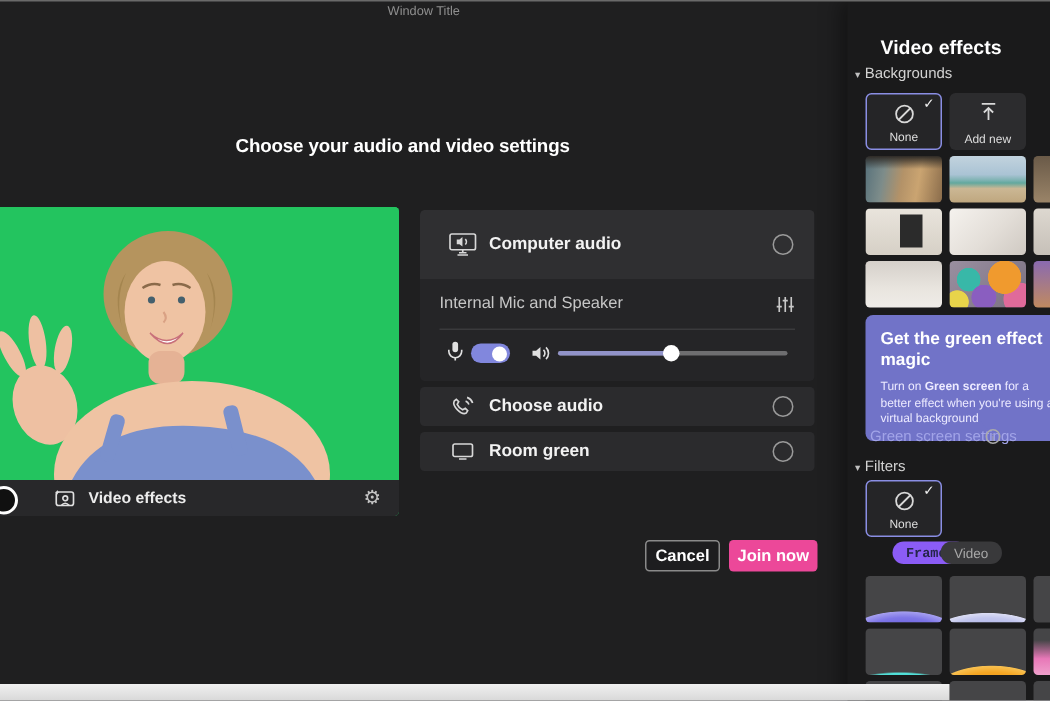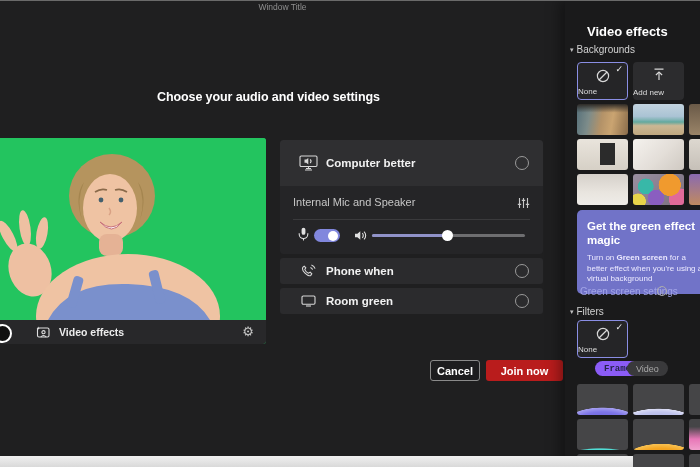--- a/index.html
+++ b/index.html
@@ -43,32 +43,32 @@
   .row-audio{height:26px;display:flex;align-items:center;padding:0 14px 0 18px;box-sizing:border-box;}
   .row-phone{top:258px;} .row-room{top:288px;} .row-dont{top:318px;}
   .row-ic{display:flex;width:20px;justify-content:center;margin-right:8px;flex:0 0 auto;}
   .row-label{font-size:11.5px;font-weight:600;color:#f2f2f2;flex:1;}
   .radio{width:12px;height:12px;border:1.5px solid #9a9a9a;border-radius:50%;flex:0 0 auto;}
 
   
   .btn{position:absolute;top:360px;height:21px;border-radius:3px;font-size:11px;font-weight:600;
        display:flex;align-items:center;justify-content:center;box-sizing:border-box;}
   .btn-cancel{left:430px;width:50px;background:#1d1d1f;border:1px solid #8a8a8a;color:#fff;text-align:right;}
-  .btn-join{left:486px;width:77px;background:#b91c1c;color:#fff;}
+  .btn-join{left:486px;width:59px;background:#ec4899;color:#fff;}
 
   
   .panel{position:absolute;left:565px;top:0;width:135px;height:467px;background:#1a1a1b;overflow:hidden;box-shadow:-6px 0 12px rgba(0,0,0,.35);}
   .panel-title{position:absolute;left:22px;top:24px;font-size:13px;font-weight:bold;color:#fff;}
   .sect{position:absolute;left:5px;font-size:10px;color:#d2d2d2;display:flex;align-items:center;gap:3px;}
   .sect .tri{font-size:7px;color:#c0c0c0;}
   .sect-bg{top:44px;} .sect-filters{top:306px;}
   .effect-btn{position:absolute;width:51px;height:38px;border-radius:4px;background:#2c2c2e;box-sizing:border-box;}
   .effect-btn.sel{border:1.5px solid #8a8ee4;background:#252527;}
   .effect-btn .eb-ic{position:absolute;left:50%;top:6px;transform:translateX(-50%);}
-  .effect-btn .eb-label{position:absolute;left:0;right:0;bottom:3px;font-size:8px;color:#dedede;}
+  .effect-btn .eb-label{position:absolute;left:0;right:0;bottom:3px;text-align:center;font-size:8px;color:#dedede;}
   .effect-btn .chk{position:absolute;top:1px;right:4px;font-size:9px;color:#efefef;}
   .none-bg{left:12px;top:62px;} .addnew{left:68px;top:62px;} .none-filter{left:12px;top:320px;}
   .grid{position:absolute;left:12px;display:grid;grid-template-columns:repeat(3,51px);gap:4px 5px;}
   .grid-bg{top:104px;} .grid-frames{top:384px;}
   .thumb{width:51px;height:31px;border-radius:3px;background:#454547;}
   .thumb-office{background-image:linear-gradient(180deg,#2e2a26 0%,rgba(0,0,0,0) 28%),
     linear-gradient(100deg,#56707a 0%,#7d8c8a 25%,#b39268 48%,#caa471 68%,#8a6c4b 100%);}
   .thumb-beach{background:linear-gradient(180deg,#c2d3de 0%,#aac3d4 40%,#7fb3b3 52%,#62a89e 58%,#cbb794 70%,#bfa77f 100%);}
   .thumb-doorway{background-image:linear-gradient(#2b2b2b,#2b2b2b),linear-gradient(180deg,#e9e4dc,#d6d0c6);
     background-size:15px 22px,100% 100%;background-position:23px 4px,0 0;background-repeat:no-repeat;}
@@ -166,21 +166,21 @@
     <div class="row-computer">
       <span class="row-ic">
         <svg width="19" height="16" viewBox="0 0 19 16" fill="none" stroke="#d8d8d8" stroke-width="1.1">
           <rect x="1" y="1" width="17" height="10.5" rx="1.2"></rect>
           <path d="M5.5 4.6 h1.8 l2 -1.6 v6.4 l-2 -1.6 h-1.8 z" fill="#d8d8d8" stroke="none"></path>
           <path d="M11.2 4.4 a2.6 2.6 0 0 1 0 3.6"></path>
           <path d="M7 13.5 h5 M9.5 11.5 v2"></path>
           <path d="M6 15 h7"></path>
         </svg>
       </span>
-      <span class="row-label">Computer better</span>
+      <span class="row-label">Computer audio</span>
       <span class="radio"></span>
     </div>
     <div class="row-device">
       <span class="device-name">Internal Mic and Speaker</span>
       <span class="tune">
         <svg width="13" height="12" viewBox="0 0 13 12" stroke="#c8c8c8" stroke-width="1.1" fill="none">
           <path d="M2.5 1 v10 M6.5 1 v10 M10.5 1 v10"></path>
           <path d="M0.8 7.4 h3.4 M4.8 3.4 h3.4 M8.8 7.4 h3.4"></path>
         </svg>
       </span>
@@ -211,21 +211,21 @@
   </div>
 
   <div class="acard row-audio row-phone">
     <span class="row-ic">
       <svg width="15" height="14" viewBox="0 0 15 14" fill="none" stroke="#d8d8d8" stroke-width="1.1">
         <path d="M3.2 2.2 l1.6 1.6 -1 1.8 a7 7 0 0 0 3.6 3.6 l1.8 -1 1.6 1.6 -1 1.6 c-1.2 0.6 -3.6 0 -5.8 -2.2 c-2.2 -2.2 -2.8 -4.6 -2.2 -5.8 z"></path>
         <path d="M9.4 3.4 a3.4 3.4 0 0 1 2.2 2.2"></path>
         <path d="M10.4 0.9 a6 6 0 0 1 3.7 3.7"></path>
       </svg>
     </span>
-    <span class="row-label">Phone when</span>
+    <span class="row-label">Choose audio</span>
     <span class="radio"></span>
   </div>
 
   <div class="acard row-audio row-room">
     <span class="row-ic">
       <svg width="15" height="12" viewBox="0 0 15 12" fill="none" stroke="#d8d8d8" stroke-width="1.1">
         <rect x="1" y="1" width="13" height="8.3" rx="1.2"></rect>
         <path d="M5 11 h5"></path>
       </svg>
     </span>

